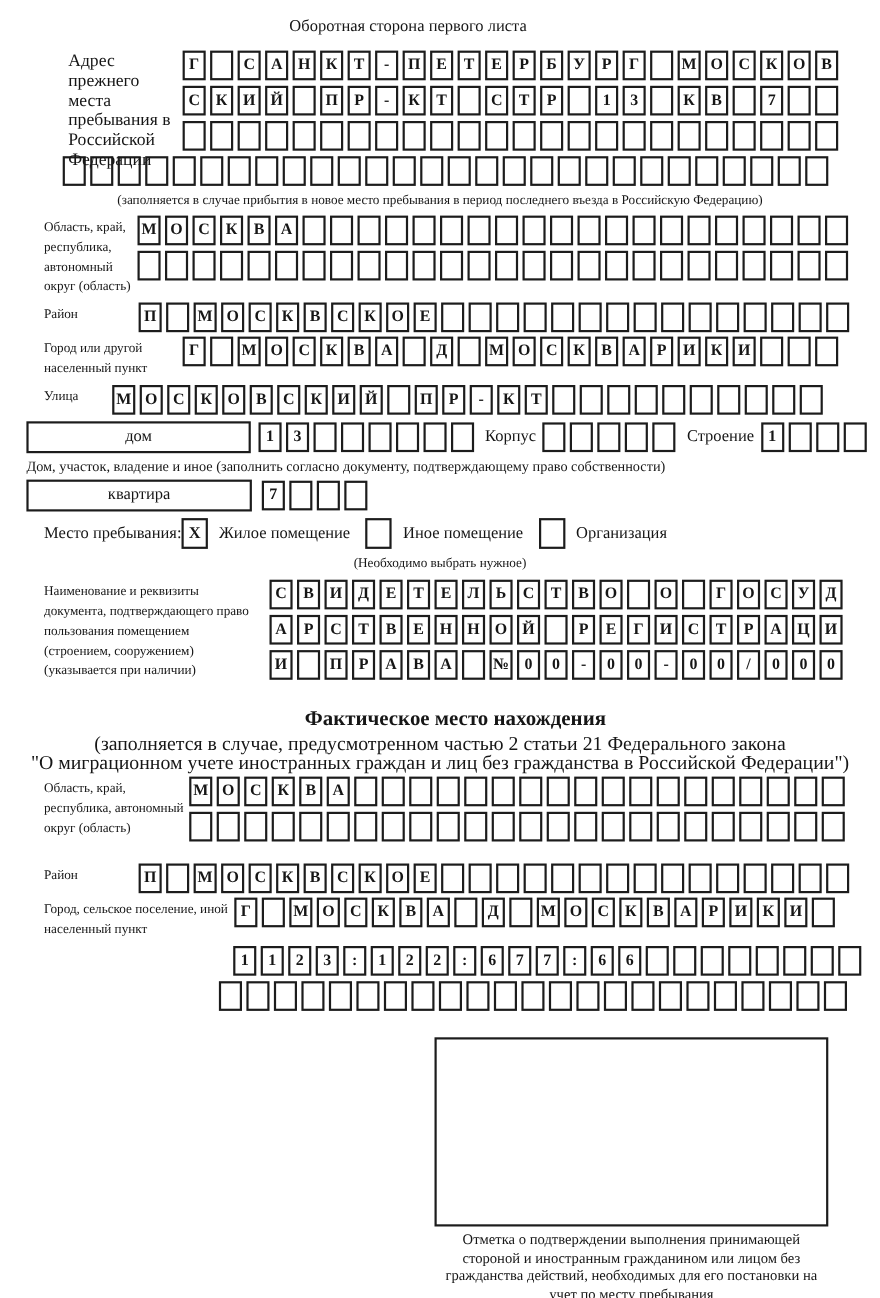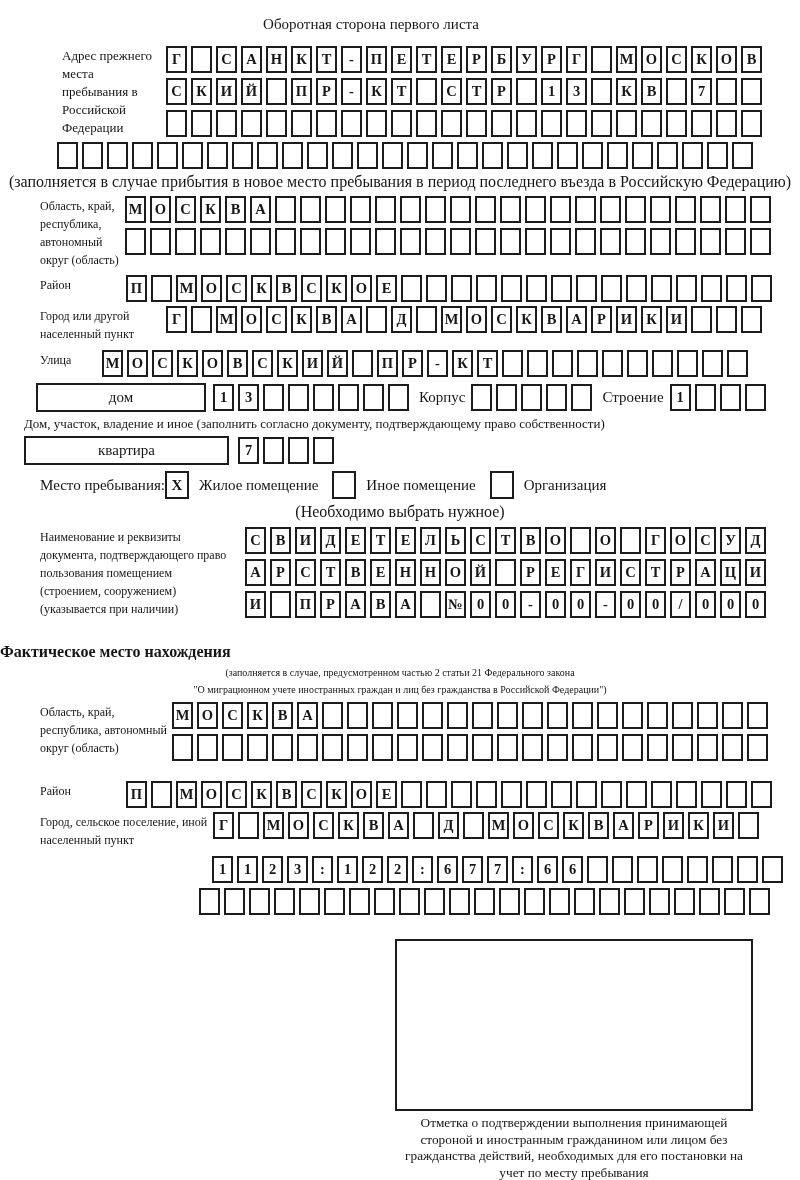--- a/index.html
+++ b/index.html
@@ -14,59 +14,59 @@
     box-sizing:border-box;flex:0 0 21px;width:21px;height:27px;
     border:2px solid #1c1c1c;background:#fff;
     display:flex;align-items:center;justify-content:center;
     font-size:14.5px;font-weight:600;line-height:1;
   }
   .cells-col{display:flex;flex-direction:column;gap:5px;}
   .field-row{position:relative;}
   .flabel{position:absolute;left:40px;top:1px;font-size:12px;line-height:18px;}
   
   .addr-block{position:relative;margin-top:13px;min-height:91px;}
-  .addr-block .flabel{left:62px;width:100px;font-size:13px;}
+  .addr-block .flabel{left:62px;width:100px;font-size:16px;}
   .addr-block .cells-col{margin-left:166px;}
   .full-row{margin-left:57px;margin-top:5px;}
-  .note{font-size:16px;text-align:center;margin-top:4px;line-height:17px;}
+  .note{font-size:12px;text-align:center;margin-top:4px;line-height:17px;}
   .sec-title{font-size:15.5px;font-weight:bold;text-align:center;margin-top:5px;}
   
   .r-region1{margin-top:6px;min-height:76px;}
   .r-region1 .flabel{width:86px;}
   .r-region1 .cells-col{margin-left:125px;}
   .r-district{margin-top:3px;min-height:27px;}
   .r-district .cells{margin-left:126px;}
   .r-city1{margin-top:4px;min-height:40px;}
   .r-city1 .flabel{width:126px;}
   .r-city1 .cells{margin-left:166px;}
   .r-street{margin-top:4px;min-height:27px;}
   .r-street .flabel{width:60px;}
   .r-street .cells{margin-left:102px;}
   
   .house-row{display:flex;align-items:center;margin:6px 0 0 24px;}
   .label-box{
     box-sizing:border-box;border:2px solid #1c1c1c;height:29px;
     display:flex;align-items:center;justify-content:center;font-size:15px;
   }
-  .house-label{width:170px;margin-right:7px;margin-left:12px;}
+  .house-label{width:204px;margin-right:7px;}
   .inline-label{font-size:15px;margin:0 6px 0 10px;white-space:nowrap;}
   .small-note{font-size:13px;margin:3px 0 0 24px;text-align:left;line-height:17px;}
   .apt-row{display:flex;align-items:center;margin:4px 0 0 24px;}
   .apt-label{width:205px;margin-right:9px;}
   
   .stay-type-row{display:flex;align-items:center;margin:6px 0 0 40px;font-size:15px;}
   .stay-type-row .cell.checkbox{flex:0 0 24px;width:24px;height:28px;font-size:15px;font-weight:700;}
   .stay-type-row .opt-label{margin:0 14px 0 10px;}
   .stay-type-row .lead{margin-right:0;}
   
   .r-doc{margin-top:7px;min-height:112px;}
   .r-doc .flabel{width:192px;}
   .r-doc .cells-col{margin-left:245px;}
-  .fact-title{font-size:16px;font-weight:bold;text-align:left;margin-top:4px;}
-  .fact-note{font-size:10px;text-align:center;line-height:17px;margin-top:3px;}
+  .fact-title{font-size:19px;font-weight:bold;text-align:center;margin-top:4px;margin-left:28px;}
+  .fact-note{font-size:18px;text-align:center;line-height:17px;margin-top:3px;}
   
   .r-region2{margin-top:4px;min-height:76px;}
   .r-region2 .flabel{width:132px;}
   .r-region2 .cells-col{margin-left:172px;}
   .r-city2{margin-top:4px;min-height:40px;}
   .r-city2 .flabel{width:174px;}
   .r-city2 .cells{margin-left:213px;}
   .r-cad{margin-top:4px;min-height:76px;}
   .r-cad .flabel{width:170px;}
   .r-cad .cells-col{margin-left:212px;}

